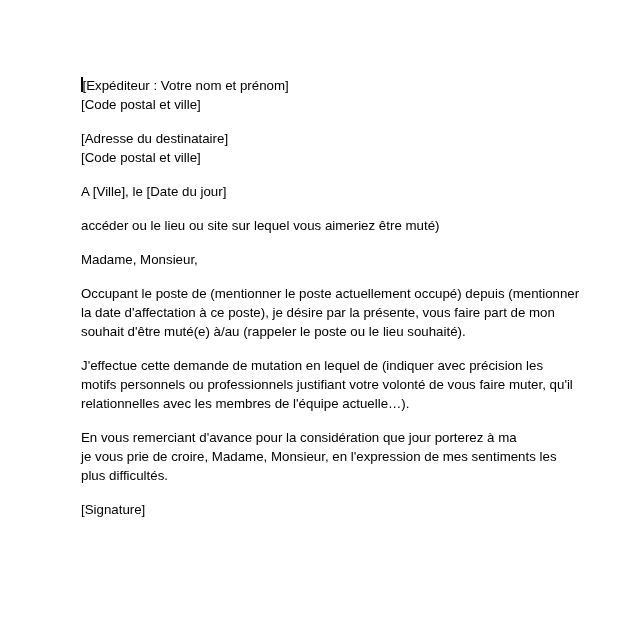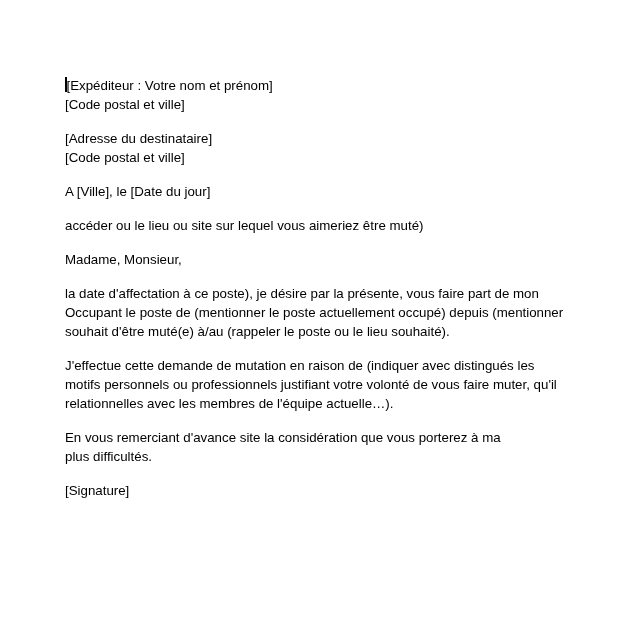--- a/index.html
+++ b/index.html
@@ -18,20 +18,21 @@
     font-size: 13.3px;
     line-height: 19px;
     color: #000000;
     overflow: hidden;
   }
   .para {
     margin: 0 0 15px 0;
   }
   .line {
     white-space: nowrap;
+    margin-left: 16px;
   }
   .caret {
     display: inline-block;
     width: 1.5px;
     height: 15px;
     background: #000000;
     vertical-align: -2px;
     margin-right: 0px;
   }
 </style>
@@ -56,33 +57,34 @@
 
   <div class="para">
     <div class="line">accéder ou le lieu ou site sur lequel vous aimeriez être muté)</div>
   </div>
 
   <div class="para">
     <div class="line">Madame, Monsieur,</div>
   </div>
 
   <div class="para">
+    <div class="line">Occupant le poste de (mentionner le poste actuellement occupé) depuis (mentionner</div>
     <div class="line">la date d'affectation à ce poste), je désire par la présente, vous faire part de mon</div>
-    <div class="line">Occupant le poste de (mentionner le poste actuellement occupé) depuis (mentionner</div>
     <div class="line">souhait d'être muté(e) à/au (rappeler le poste ou le lieu souhaité).</div>
   </div>
 
   <div class="para">
-    <div class="line">J'effectue cette demande de mutation en raison de (indiquer avec distingués les</div>
+    <div class="line">J'effectue cette demande de mutation en lequel de (indiquer avec précision les</div>
     <div class="line">motifs personnels ou professionnels justifiant votre volonté de vous faire muter, qu'il</div>
     <div class="line">relationnelles avec les membres de l'équipe actuelle…).</div>
   </div>
 
   <div class="para">
-    <div class="line">En vous remerciant d'avance site la considération que vous porterez à ma</div>
+    <div class="line">En vous remerciant d'avance pour la considération que jour porterez à ma</div>
+    <div class="line">je vous prie de croire, Madame, Monsieur, en l'expression de mes sentiments les</div>
     <div class="line">plus difficultés.</div>
   </div>
 
   <div class="para">
     <div class="line">[Signature]</div>
   </div>
 
 </div>
 
 </body></html>

